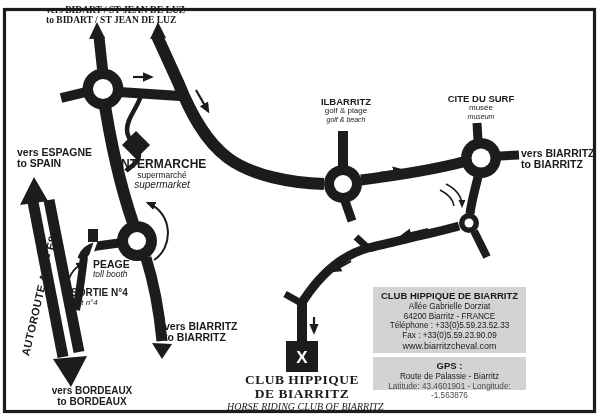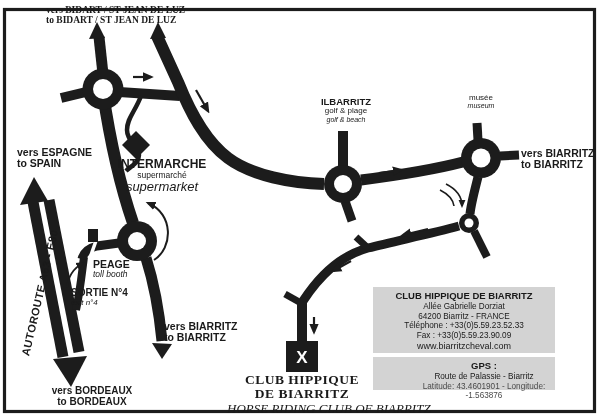--- a/index.html
+++ b/index.html
@@ -5,28 +5,28 @@
   html,body{margin:0;padding:0;background:#fff;}
   #stage{position:relative;width:600px;height:417px;background:#fff;overflow:hidden;
          font-family:"Liberation Sans",sans-serif;color:#1a1a1a;}
   #roads{position:absolute;left:0;top:0;}
   .lbl{position:absolute;line-height:1.06;white-space:nowrap;}
   .ctr{text-align:center;white-space:normal;}
   .b{font-weight:bold;}
   .i{font-style:italic;}
   .f95{font-size:9.5px;}  .f10{font-size:10px;}  .f105{font-size:10.5px;}
   .f11{font-size:12px;}   .f85{font-size:8.5px;} .f8{font-size:8px;}
-  .f75{font-size:13px;}  .f7{font-size:7px;}    .f135{font-size:13.5px;letter-spacing:.5px;}
+  .f75{font-size:10px;}  .f7{font-size:7px;}    .f135{font-size:13.5px;letter-spacing:.5px;}
   .lbl div{white-space:nowrap;}
   #autoroute-label{left:26px;top:350px;transform:rotate(-77deg);transform-origin:0 50%;
                    font-weight:bold;font-size:11px;letter-spacing:.4px;}
-  .infobox{position:absolute;left:373px;width:182px;background:#d3d3d3;
+  .infobox{position:absolute;left:373px;width:153px;background:#d3d3d3;
            text-align:center;padding-top:4px;box-sizing:border-box;}
   #address-box{top:287px;height:66px;}
-  #gps-box{top:357px;height:33px;padding-left:40px;}
+  #gps-box{top:357px;height:33px;}
   .infobox .t{font-weight:bold;font-size:9.5px;line-height:1.15;}
   .infobox .r{font-size:8.2px;line-height:1.18;}
   .infobox .w{font-weight:normal;font-size:9px;line-height:1.2;}
   .muted{color:#4a4a4a;}
 </style>
 </head>
 <body>
 
 <div id="stage">
 
@@ -160,20 +160,21 @@
     <div>to BIARRITZ</div>
   </div>
 
   <div class="lbl ctr" style="left:296px;top:97px;width:100px;">
     <div class="b f95">ILBARRITZ</div>
     <div class="f8">golf &amp; plage</div>
     <div class="i f7">golf &amp; beach</div>
   </div>
 
   <div class="lbl ctr" style="left:431px;top:94px;width:100px;">
+    <div class="b f95">CITE DU SURF</div>
     <div class="f8">musée</div>
     <div class="i f7">museum</div>
   </div>
 
   <div class="lbl b f105" style="left:521px;top:148px;">
     <div>vers BIARRITZ</div>
     <div>to BIARRITZ</div>
   </div>
 
   <div class="lbl ctr" style="left:227px;top:373px;width:150px;font-family:Liberation Serif, serif;">

